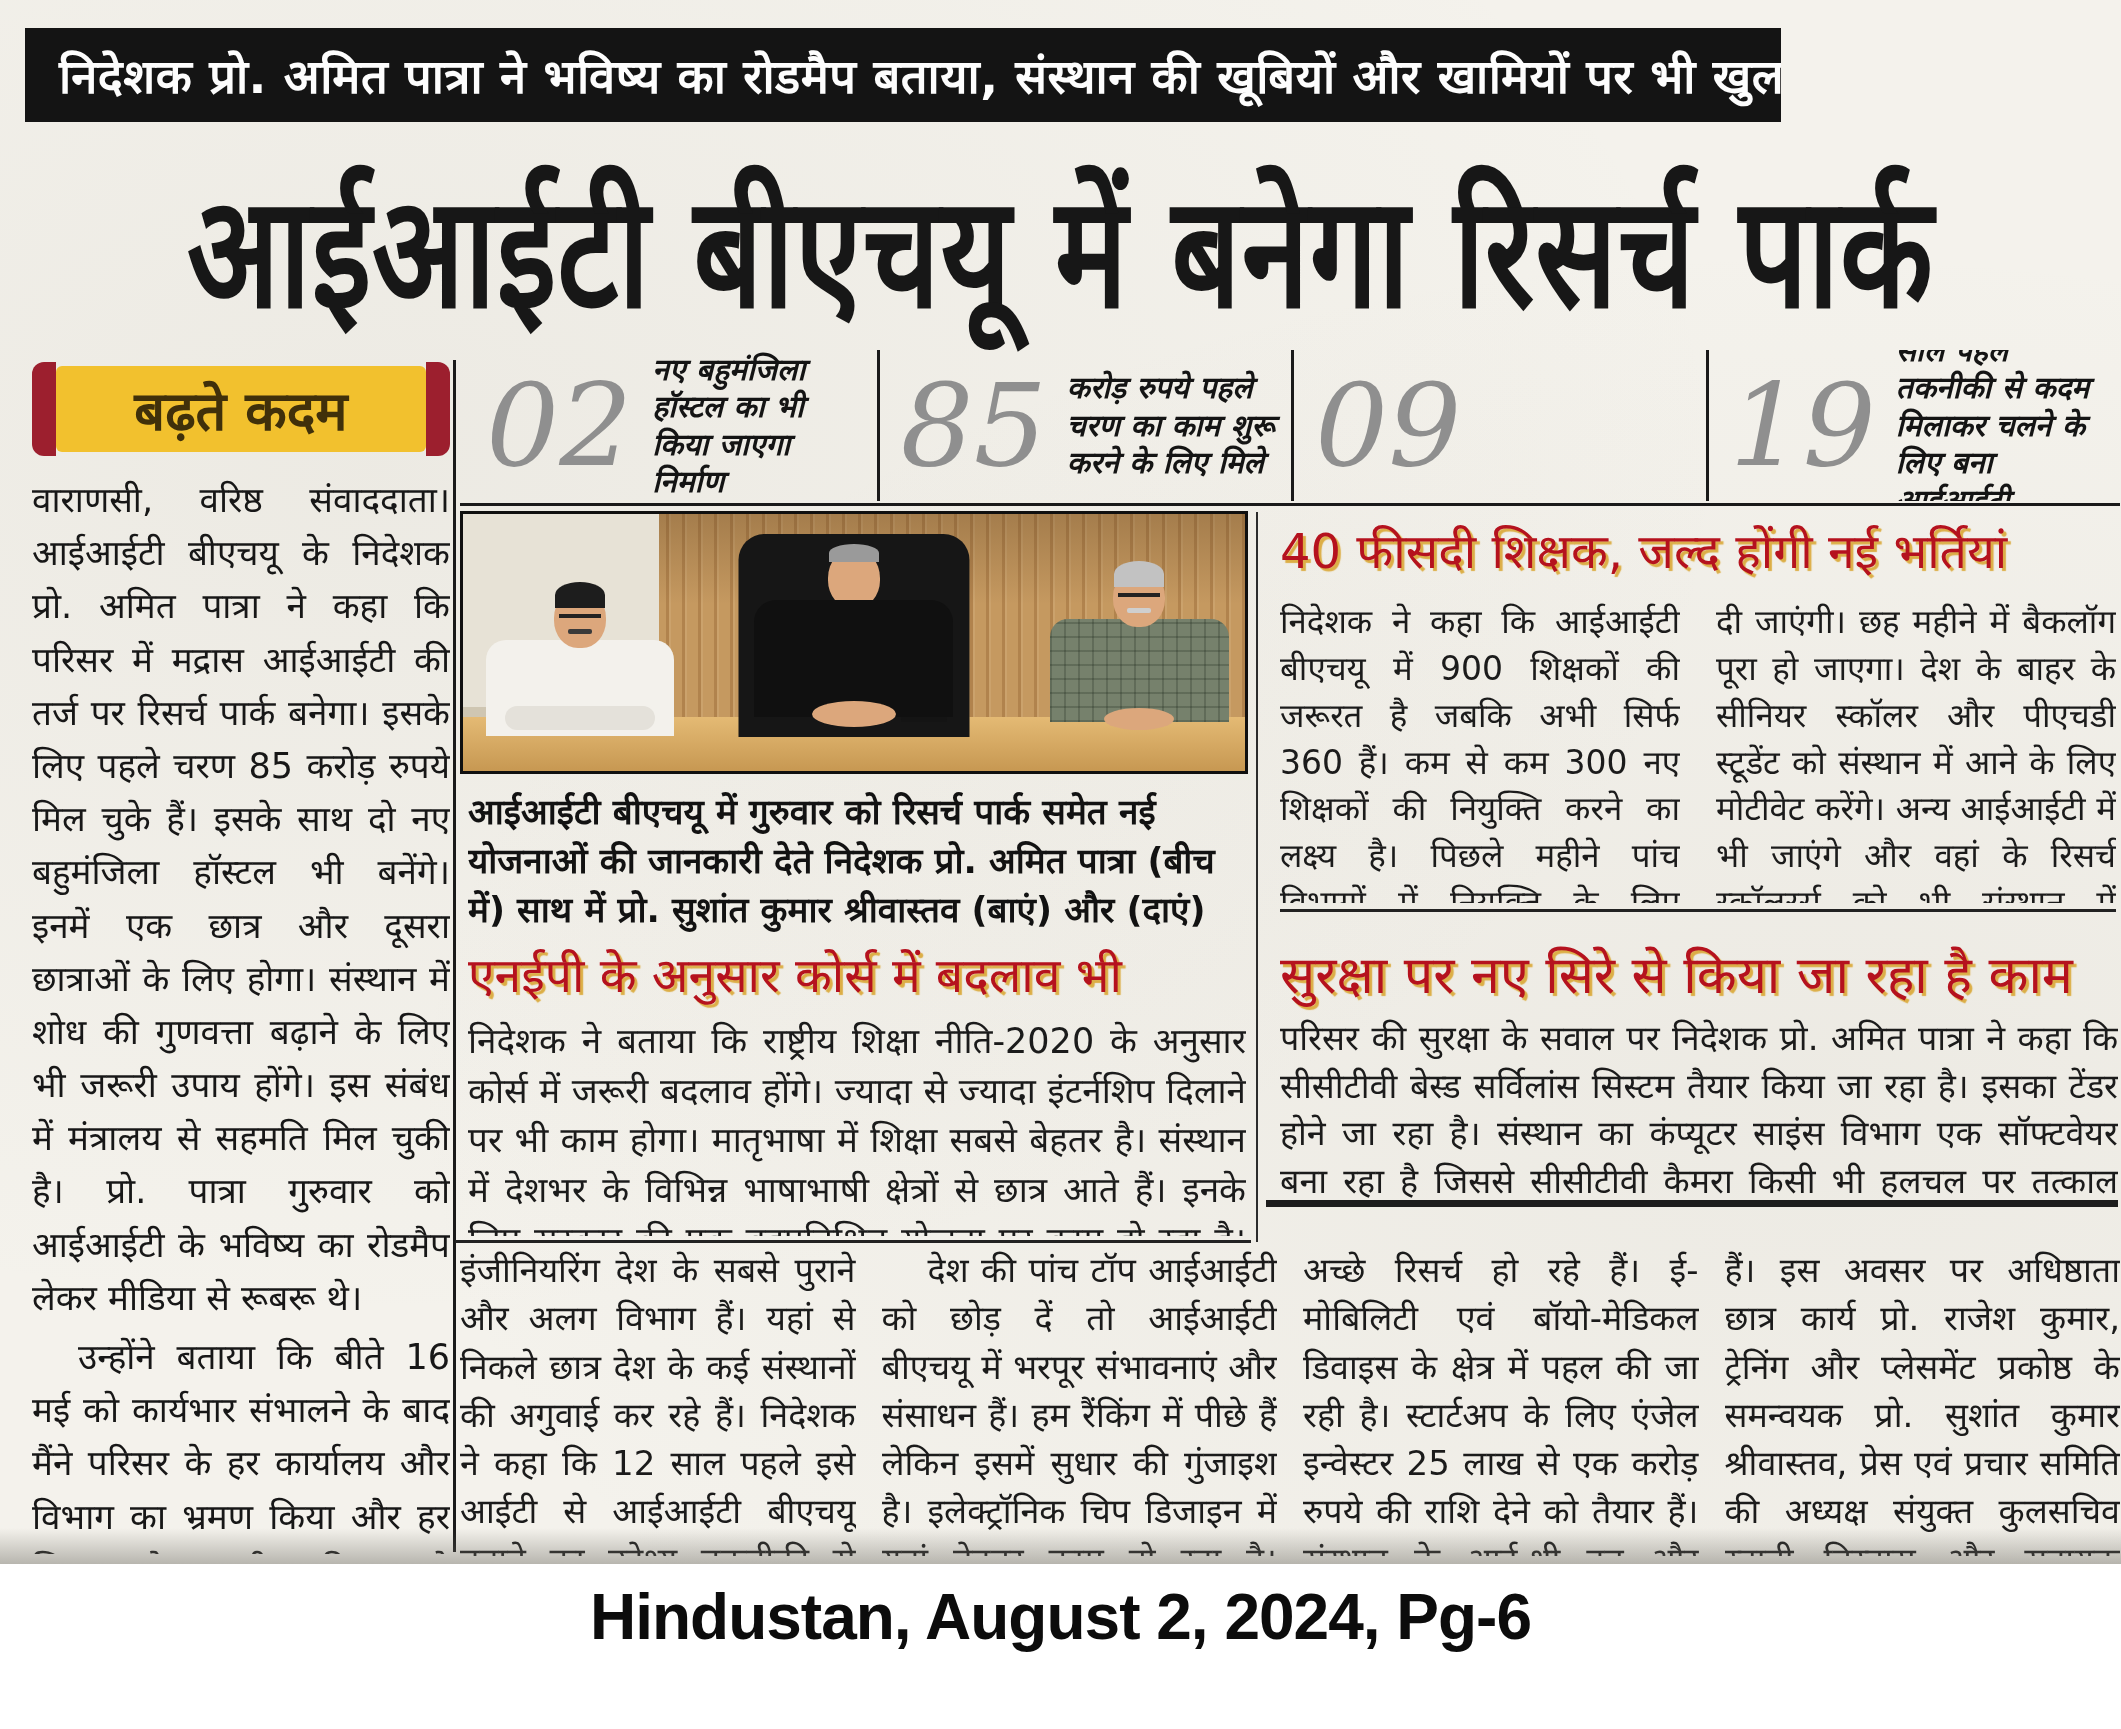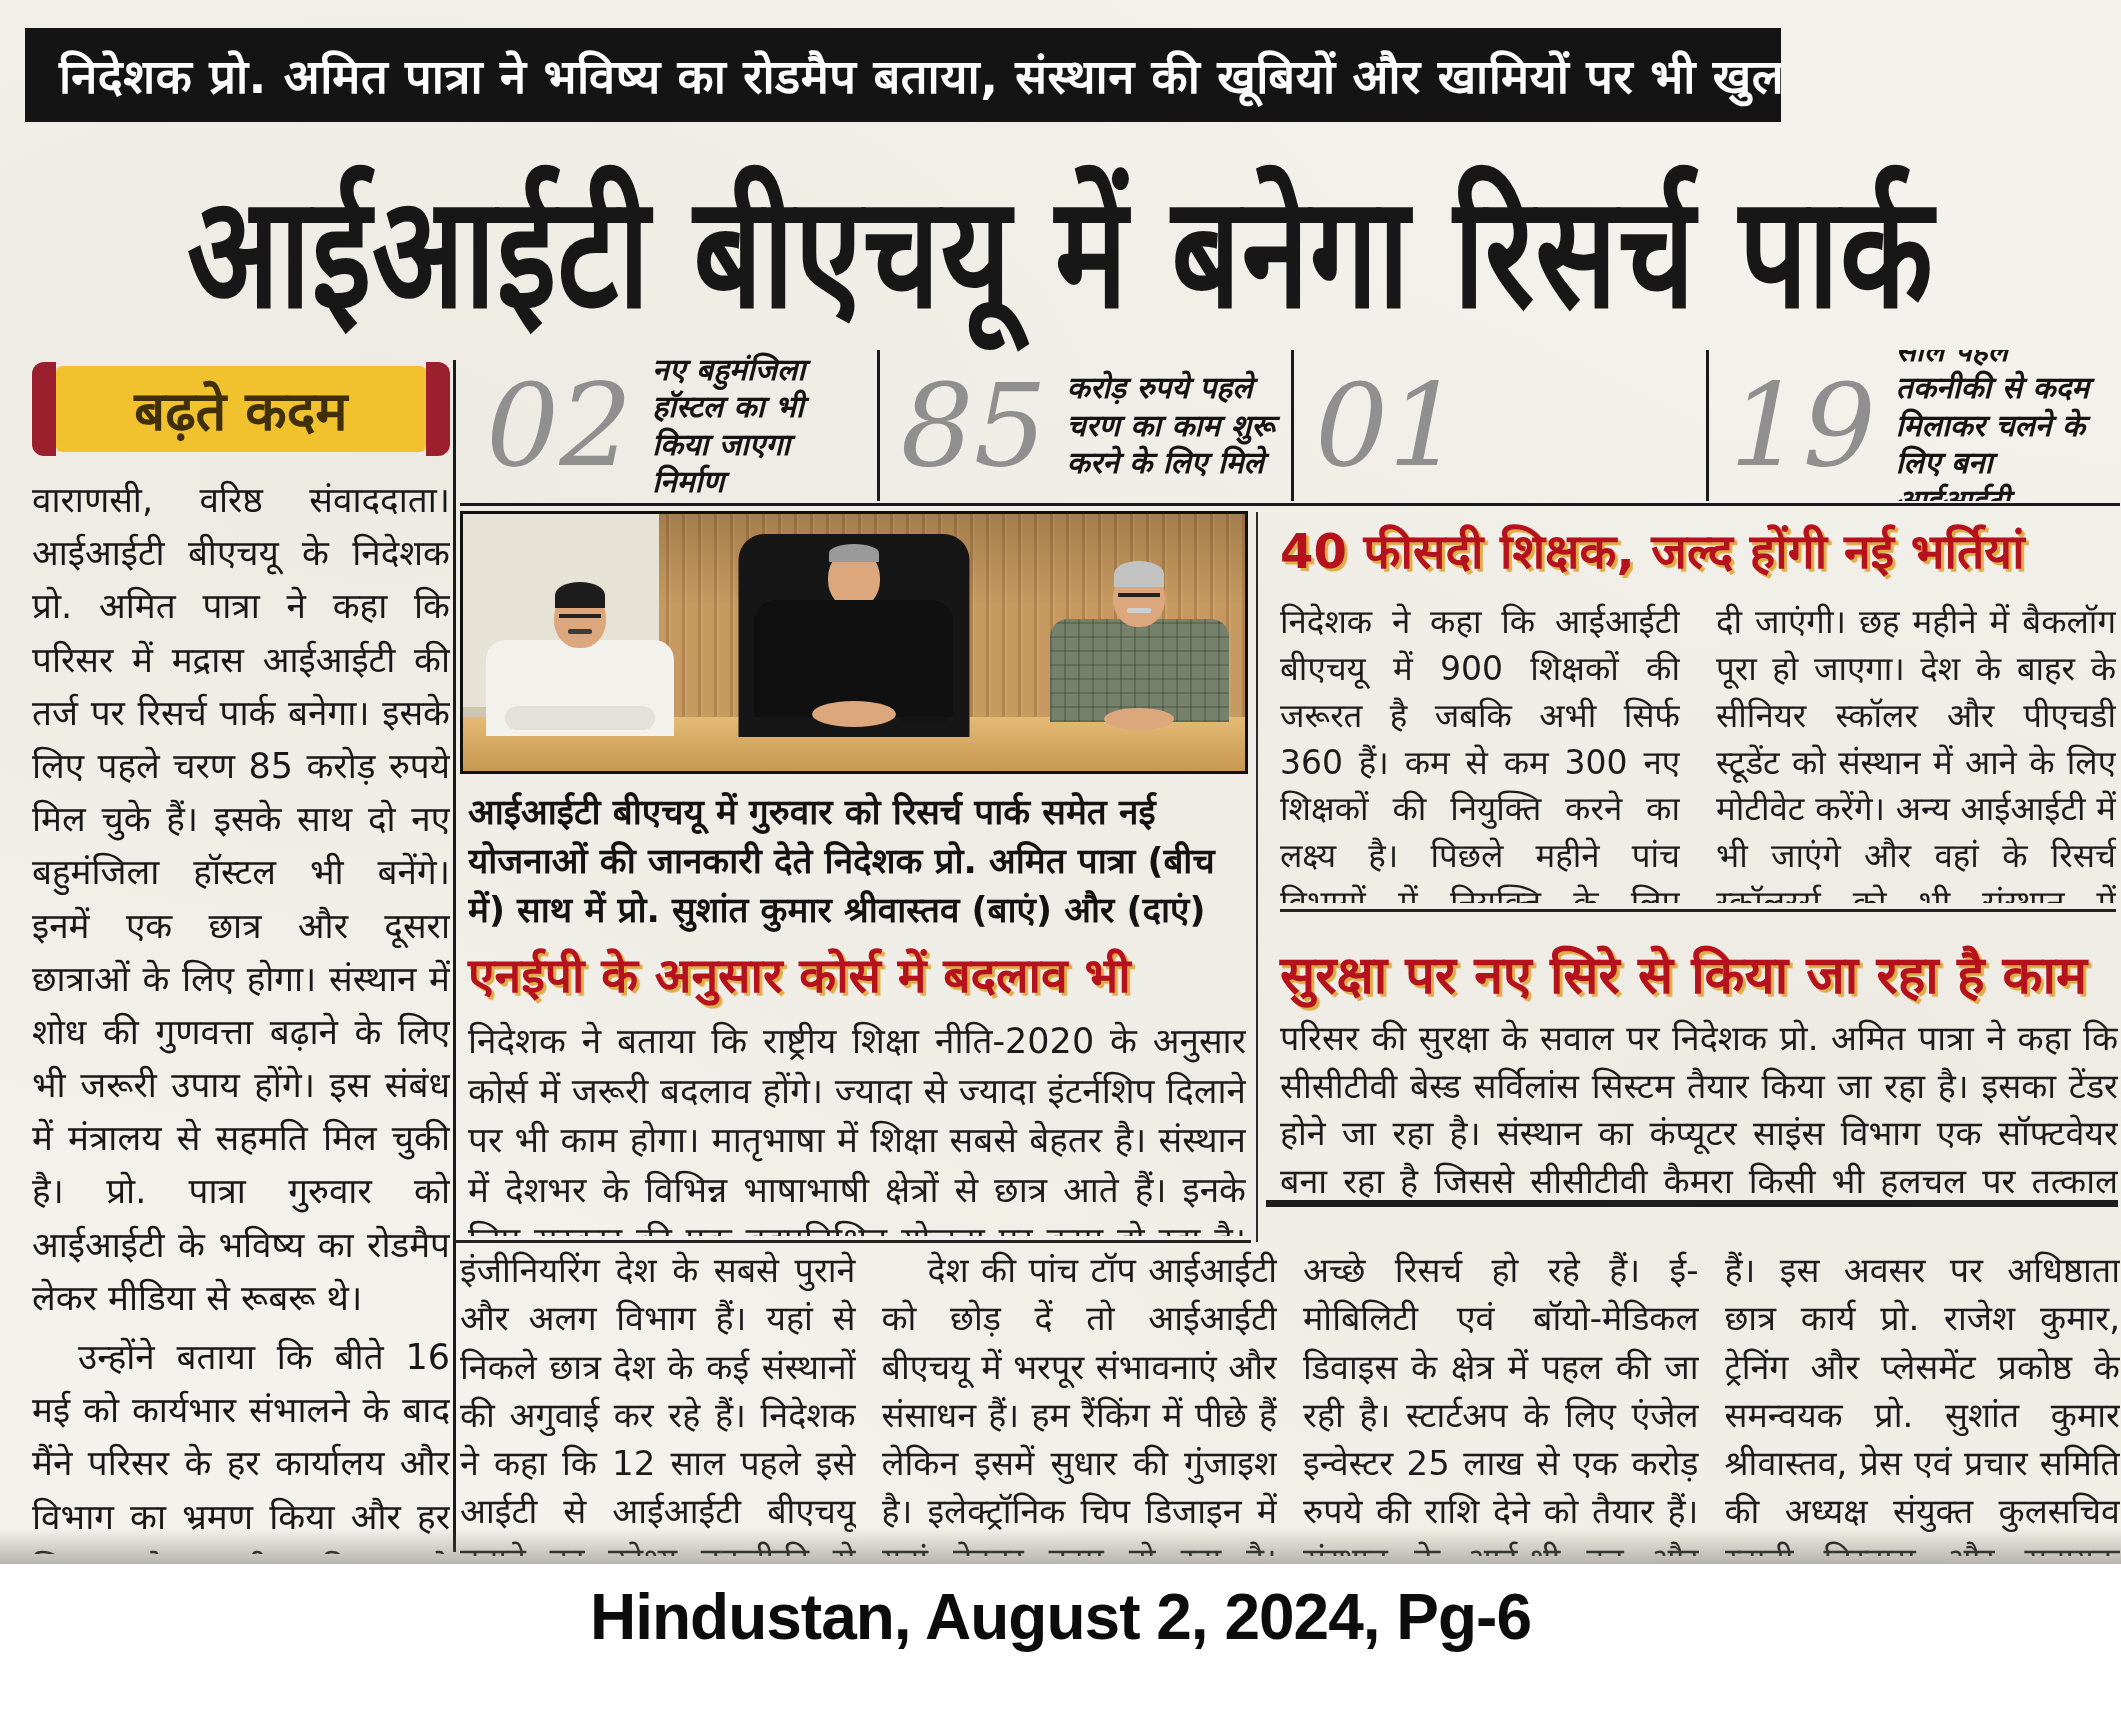--- a/index.html
+++ b/index.html
@@ -88,21 +88,21 @@
                           repeating-linear-gradient(90deg, rgba(20,30,20,0.22) 0 2px, transparent 2px 14px); }
   .p3 .hands { width: 70px; height: 22px; margin: -14px auto 0; background: #dca77c; border-radius: 50%; }
   .phone { position: absolute; left: 56%; bottom: 19%; width: 46px; height: 30px;
            background: #141414; border-radius: 8px 8px 3px 3px; }
 
   
   .caption { position: absolute; left: 468px; top: 788px; width: 778px; height: 147px;
              font-size: 35px; font-weight: 700; line-height: 1.4; color: #121212; overflow: hidden; }
 
   
-  .red-head { font-weight: 700; color: #b5121e; text-shadow: 3px 3px 1px #dcae46; white-space: nowrap; }
+  .red-head { font-weight: 400; color: #b5121e; text-shadow: 3px 3px 1px #dcae46; white-space: nowrap; }
 
   .nep-head { position: absolute; left: 468px; top: 941px; font-size: 48px; }
   .nep-body { position: absolute; left: 468px; top: 1017px; width: 778px; height: 219px;
               font-size: 35px; line-height: 1.42; text-align: justify; overflow: hidden; }
   .nep-bottom-rule { position: absolute; left: 455px; top: 1240px; width: 796px; height: 3px; background: #222; }
 
   
   .recruit-head { position: absolute; left: 1280px; top: 517px; font-size: 48px; }
   .recruit-cols { position: absolute; left: 1280px; top: 599px; width: 836px; height: 304px;
                   display: flex; gap: 36px; }
@@ -149,21 +149,21 @@
   <div class="stats">
     <div class="stat">
       <span class="stat-number">02</span>
       <span class="stat-text">नए बहुमंजिला हॉस्टल का भी किया जाएगा निर्माण</span>
     </div>
     <div class="stat">
       <span class="stat-number">85</span>
       <span class="stat-text">करोड़ रुपये पहले चरण का काम शुरू करने के लिए मिले</span>
     </div>
     <div class="stat">
-      <span class="stat-number">01</span>
+      <span class="stat-number">09</span>
     </div>
     <div class="stat">
       <span class="stat-number">19</span>
       <span class="stat-text">साल पहले तकनीकी से कदम मिलाकर चलने के लिए बना आईआईटी</span>
     </div>
   </div>
   <div class="stats-rule"></div>
 
   <div class="photo">
     <div class="photo-shade"></div>

